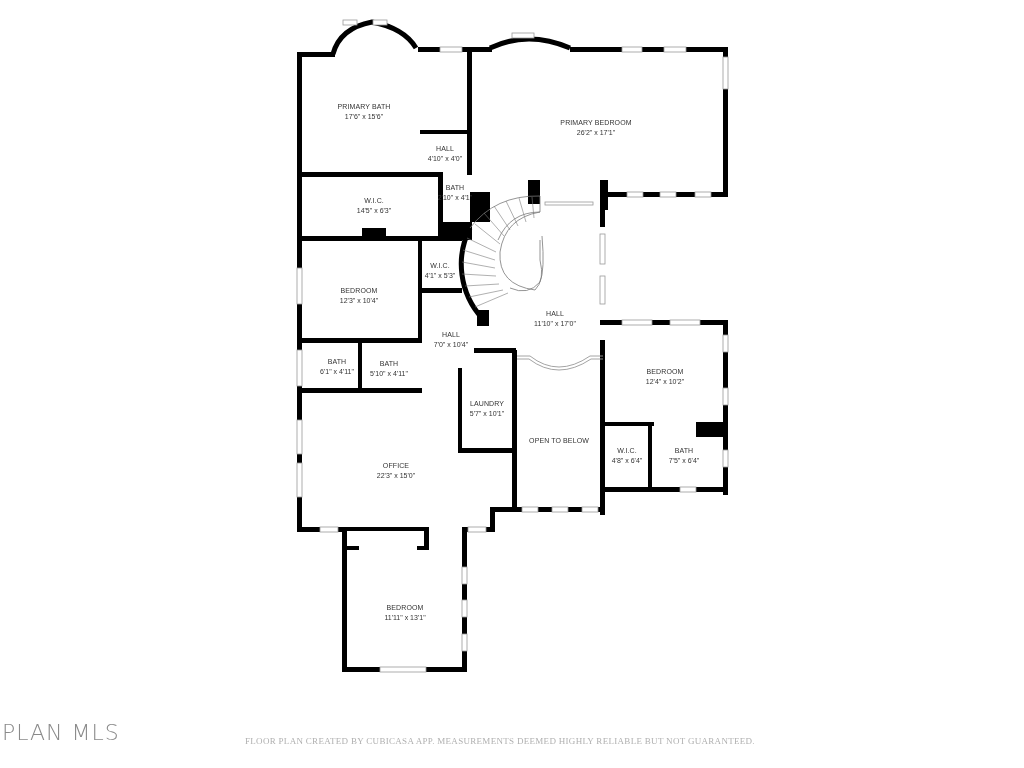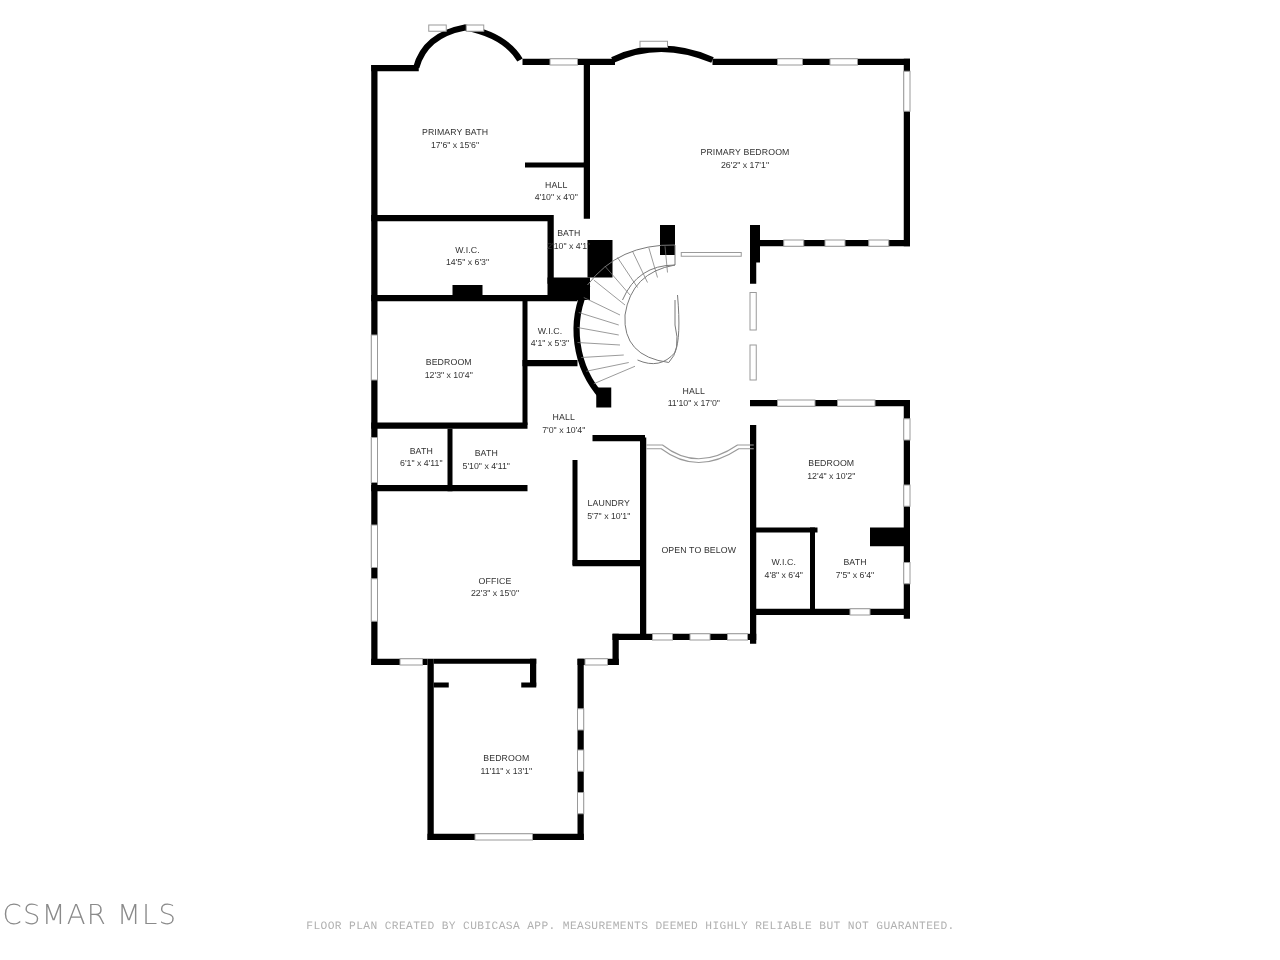--- a/index.html
+++ b/index.html
@@ -2,21 +2,21 @@
 <html><head>
 <meta charset="utf-8">
 <style>
   html, body { margin: 0; padding: 0; background: #ffffff; }
   body { width: 1024px; height: 768px; position: relative; overflow: hidden; font-family: "Liberation Sans", sans-serif; }
   #plan { position: absolute; left: 0; top: 0; width: 1024px; height: 768px; }
   .room-label { position: absolute; text-align: center; color: #333; font-family: "Liberation Sans", sans-serif; font-size: 7px; line-height: 10px; transform: translate(-50%, -50%); white-space: nowrap; }
   .room-name { display: block; letter-spacing: 0.1px; }
   .room-dim { display: block; }
   .watermark { position: absolute; left: 2px; top: 720px; font-family: "DejaVu Sans", sans-serif; font-weight: 100; font-size: 22px; color: #8a8a8a; letter-spacing: 1px; }
-  .footer { position: absolute; left: 245px; top: 736px; font-family: Liberation Mono, monospace; font-size: 9px; color: #b0b0b0; letter-spacing: 0.3px; white-space: nowrap; }
+  .footer { position: absolute; left: 245px; top: 736px; font-family: Liberation Serif, serif; font-size: 9px; color: #b0b0b0; letter-spacing: 0.3px; white-space: nowrap; }
 </style>
 </head>
 <body>
 
 <svg id="plan" viewBox="0 0 1024 768" xmlns="http://www.w3.org/2000/svg">
   <g fill="#000">
 
     <rect x="297" y="52" width="5" height="480"></rect>
 
     <rect x="297" y="52" width="38" height="5"></rect>
@@ -213,14 +213,14 @@
   <div class="room-label" style="left:396px;top:471px;">
       <span class="room-name">OFFICE</span>
       <span class="room-dim">22'3" x 15'0"</span>
     </div>
   <div class="room-label" style="left:405px;top:613px;">
       <span class="room-name">BEDROOM</span>
       <span class="room-dim">11'11" x 13'1"</span>
     </div>
 </div>
 
-<div class="watermark">CSMAR MLS</div>
+<div class="watermark">PLAN MLS</div>
 <div class="footer">FLOOR PLAN CREATED BY CUBICASA APP. MEASUREMENTS DEEMED HIGHLY RELIABLE BUT NOT GUARANTEED.</div>
 
 </body></html>

